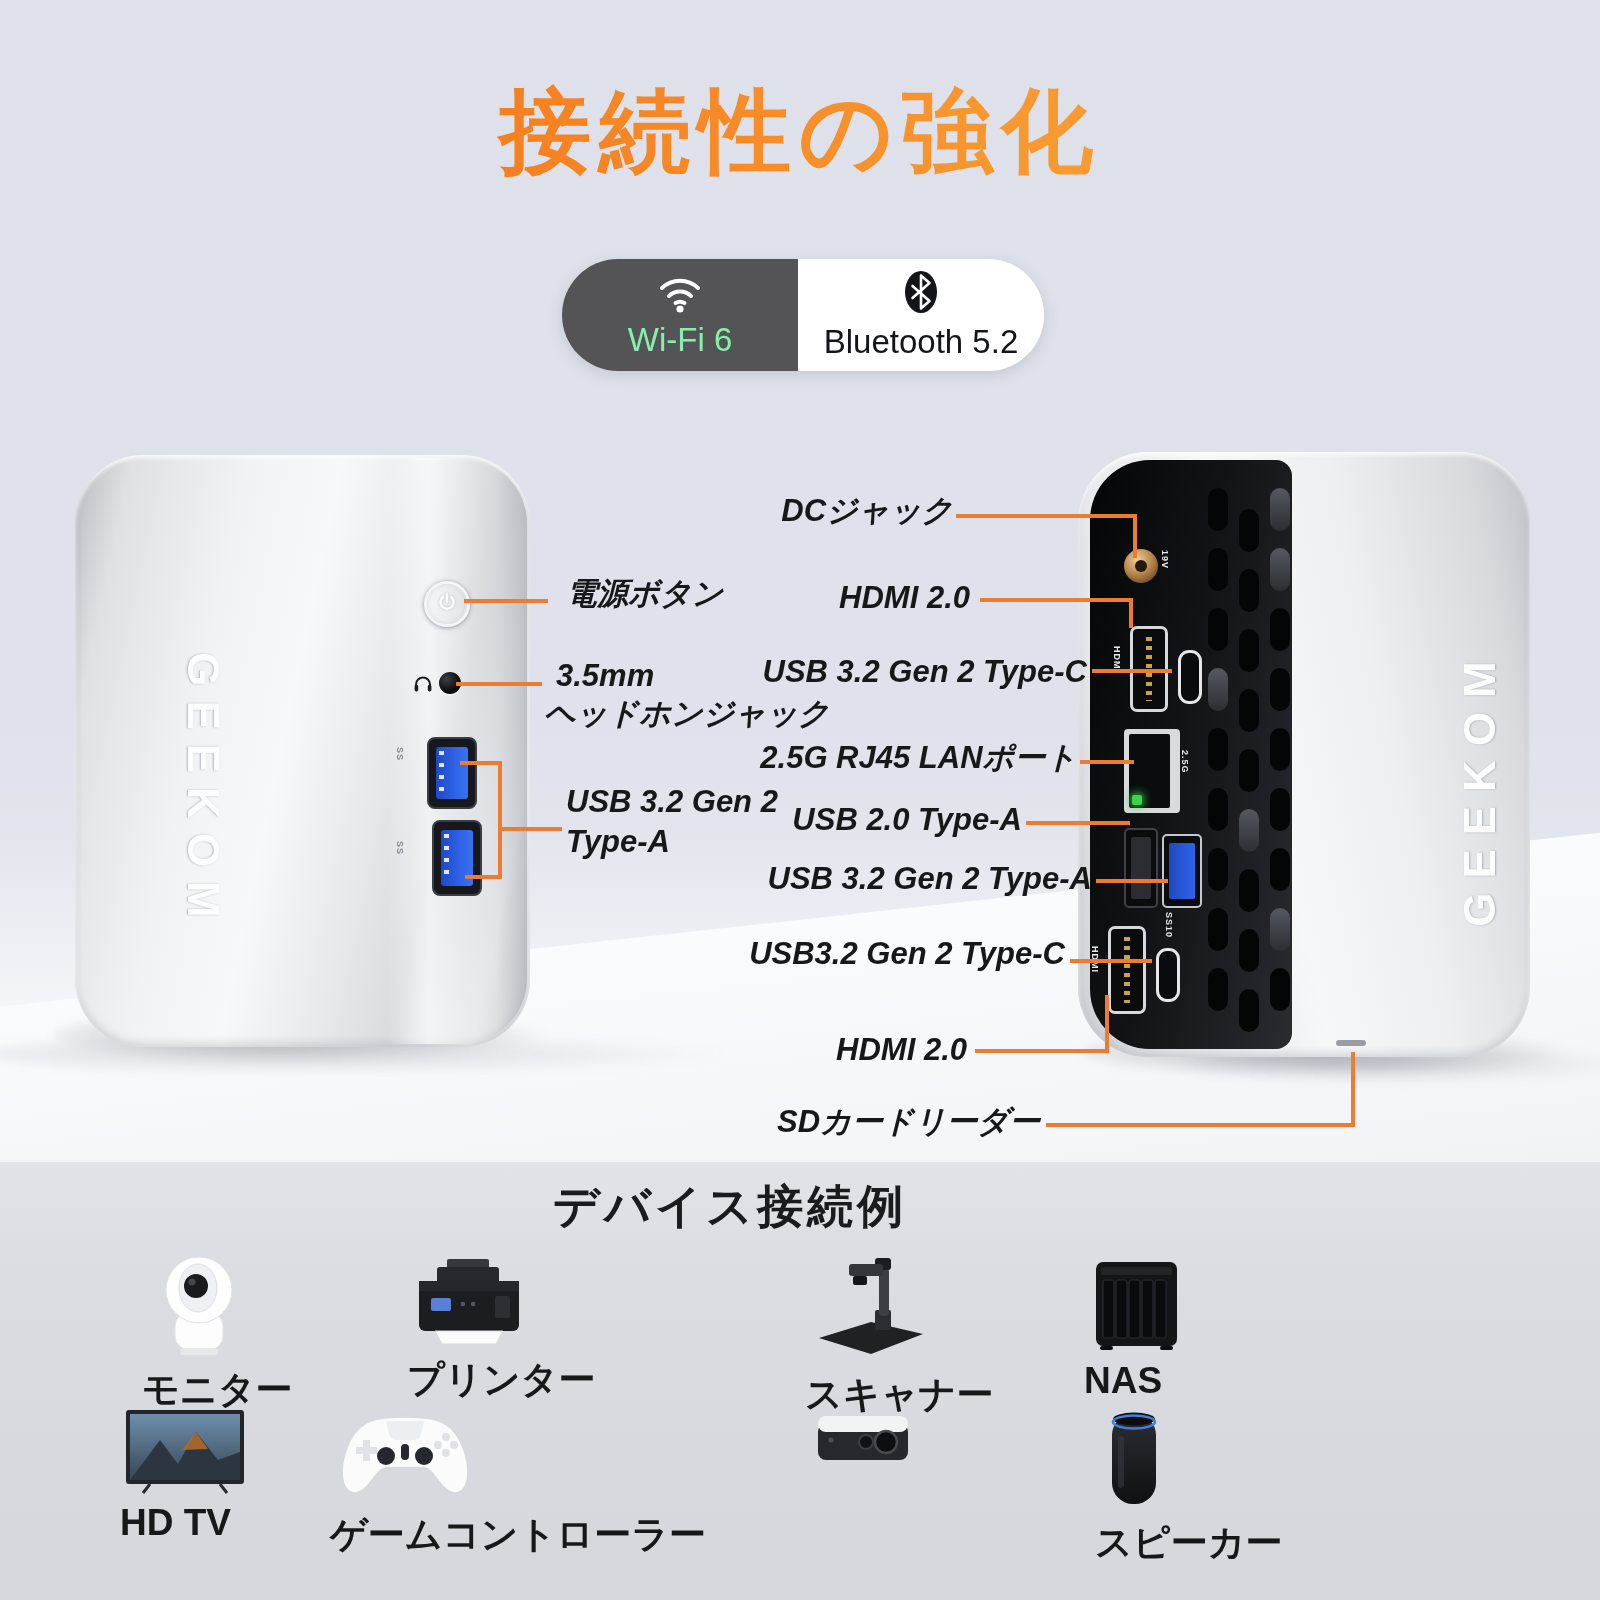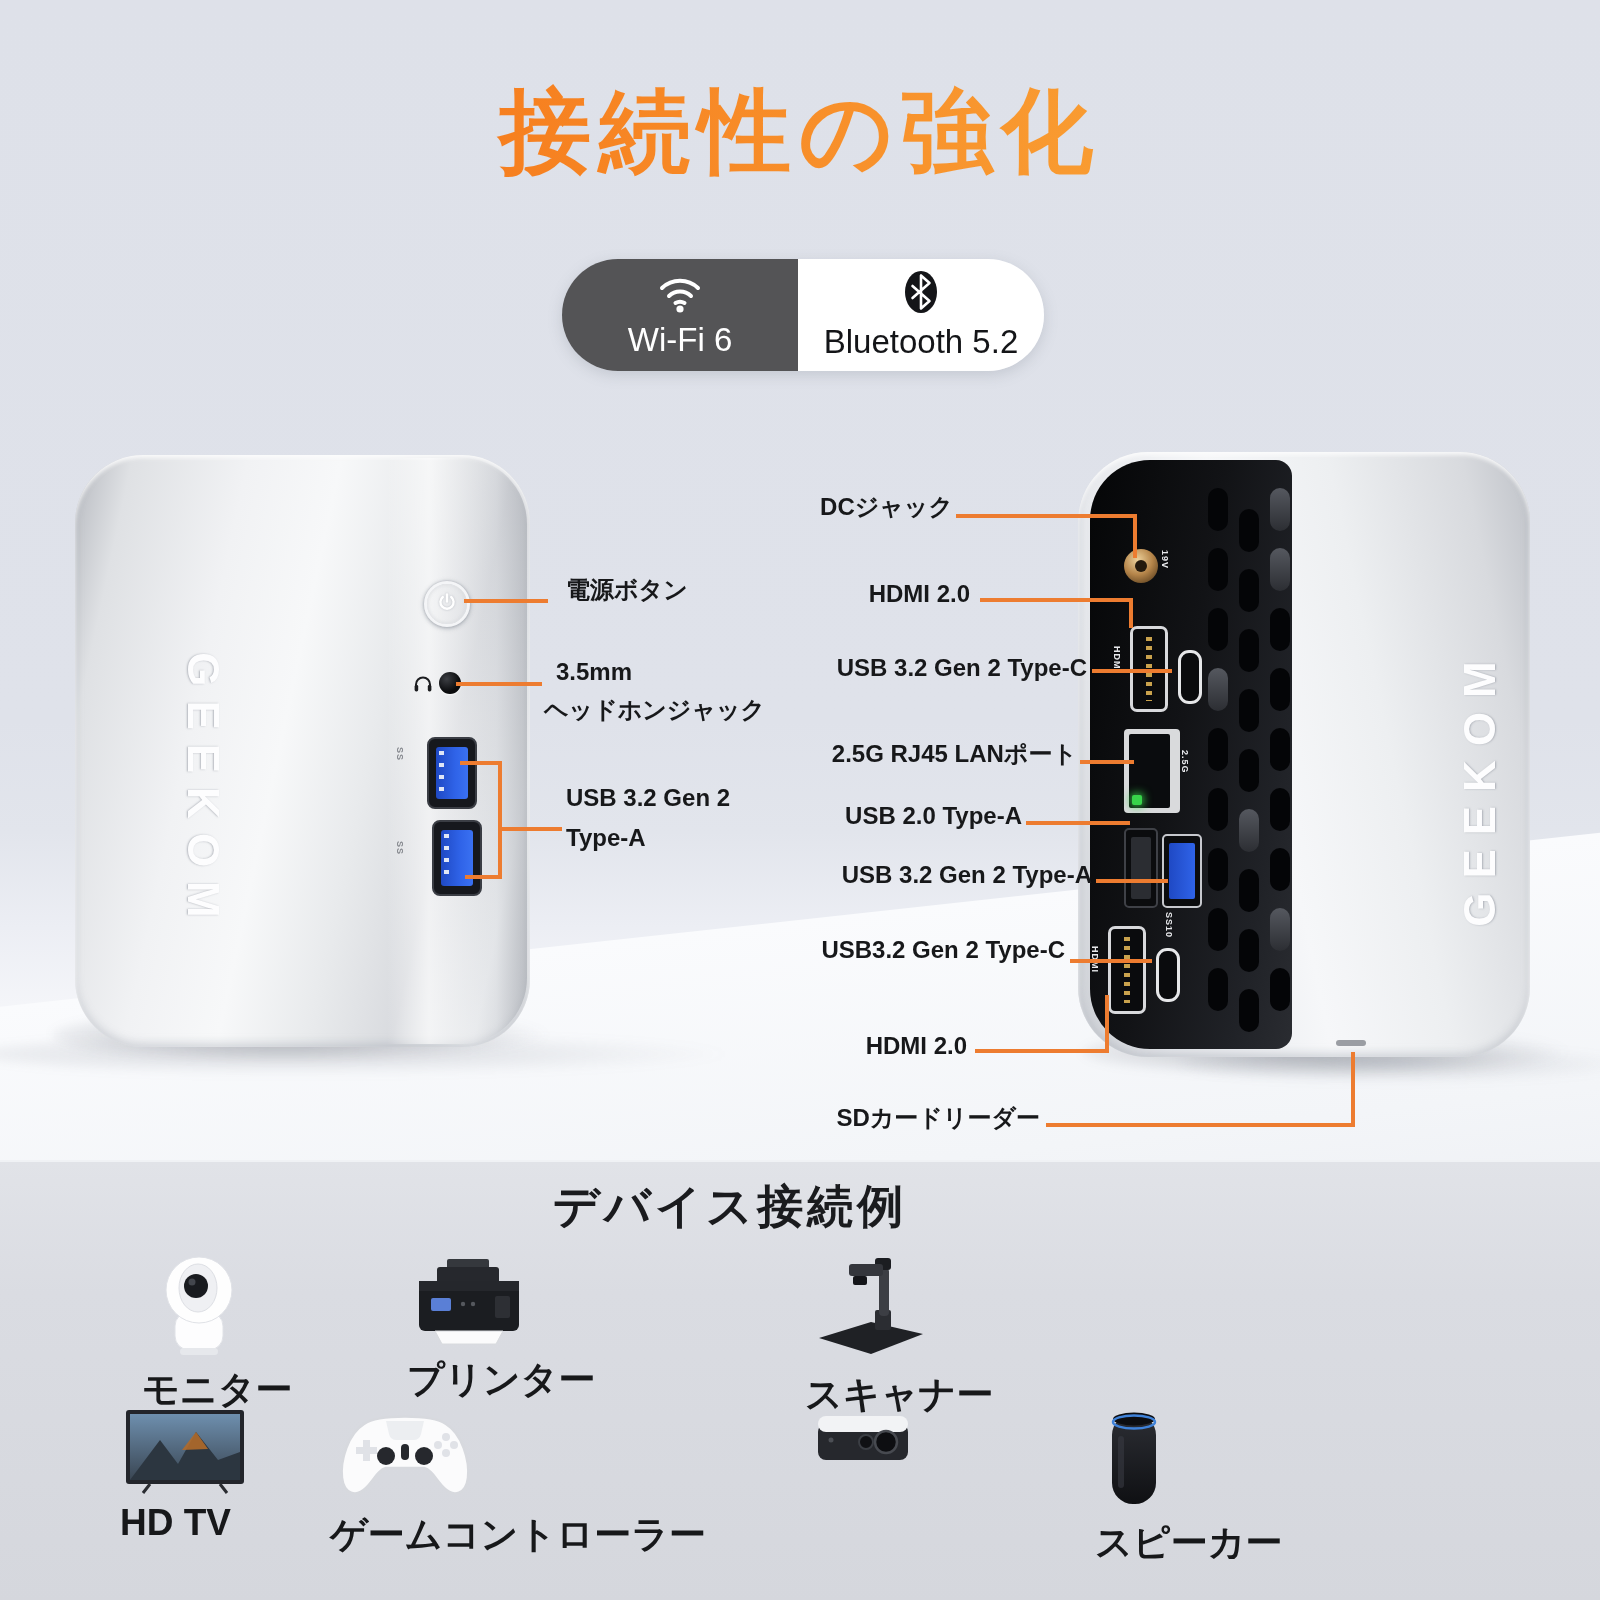--- a/index.html
+++ b/index.html
@@ -17,26 +17,26 @@
     font-size:92px;font-weight:800;letter-spacing:8px;color:#f5821f;}
   @supports ((-webkit-background-clip:text) or (background-clip:text)){
     #title{background:linear-gradient(90deg,#f4670f 0%,#f8922c 55%,#fbb13c 100%);
       -webkit-background-clip:text;background-clip:text;color:transparent;}
   }
 
   
   #badge{position:absolute;left:562px;top:259px;width:482px;height:112px;border-radius:56px;
     display:flex;overflow:hidden;box-shadow:0 4px 14px rgba(120,126,140,.25);}
   .badge-seg{display:flex;flex-direction:column;align-items:center;justify-content:center;gap:4px;}
-  #badge-wifi{width:236px;background:#545456;color:#ffffff;}
+  #badge-wifi{width:236px;background:#545456;color:#86efac;}
   #badge-bt{flex:1;background:#ffffff;color:#141518;}
   .badge-label{font-size:33px;font-weight:400;}
 
   
-  .lbl{position:absolute;font-size:24px;font-weight:700;color:#17181a;white-space:nowrap;line-height:1.1;}
+  .lbl{position:absolute;font-size:31px;font-weight:700;color:#17181a;white-space:nowrap;line-height:1.1;font-style:italic;}
   .lbl-r{text-align:right;}
   .line{position:absolute;background:#ed7c30;}
 
   
   #pc-left{position:absolute;left:75px;top:455px;width:455px;height:592px;}
   #pc-left .pl-body{position:absolute;inset:0;border-radius:68px;
     background:linear-gradient(102deg,#b6b9bf 0%,#dfe1e4 10%,#f1f2f4 30%,#f7f8f9 46%,#e8eaec 62%,#d9dbdf 76%,#eef0f2 90%,#d8dade 100%);
     box-shadow:inset 0 3px 4px rgba(255,255,255,.85), inset 0 -4px 8px rgba(150,155,165,.35);}
   #pc-left .pl-front{position:absolute;left:312px;top:3px;bottom:3px;width:140px;border-radius:0 66px 66px 0;
     background:linear-gradient(90deg,rgba(255,255,255,0) 0%,rgba(255,255,255,.6) 30%,rgba(196,199,205,.28) 78%,rgba(150,154,162,.5) 100%);}
@@ -321,20 +321,36 @@
           <rect x="70" y="56" width="16" height="20" rx="2" fill="#2b2d32"></rect>
           <rect x="74" y="14" width="10" height="48" rx="4" fill="#3c3e44"></rect>
           <rect x="70" y="4" width="16" height="12" rx="3" fill="#1b1d21"></rect>
           <rect x="44" y="10" width="34" height="12" rx="3" fill="#34363c"></rect>
           <rect x="48" y="22" width="14" height="9" rx="2" fill="#141519"></rect>
         </svg>
       </span>
       <span class="dev-label">スキャナー</span>
     </div>
 
+    <div class="dev" style="left:1084px;top:92px;width:240px;">
+      <span class="ic">
+        <svg width="105" height="100" viewBox="0 0 105 100">
+          <rect x="12" y="8" width="81" height="84" rx="7" fill="#141519"></rect>
+          <rect x="17" y="13" width="71" height="8" rx="2" fill="#222428"></rect>
+          <rect x="19" y="26" width="11" height="58" rx="2" fill="#0a0b0d" stroke="#2c2e34"></rect>
+          <rect x="32" y="26" width="11" height="58" rx="2" fill="#0a0b0d" stroke="#2c2e34"></rect>
+          <rect x="45" y="26" width="11" height="58" rx="2" fill="#0a0b0d" stroke="#2c2e34"></rect>
+          <rect x="58" y="26" width="11" height="58" rx="2" fill="#0a0b0d" stroke="#2c2e34"></rect>
+          <rect x="71" y="26" width="11" height="58" rx="2" fill="#0a0b0d" stroke="#2c2e34"></rect>
+          <rect x="16" y="92" width="13" height="4" rx="2" fill="#0c0d10"></rect>
+          <rect x="76" y="92" width="13" height="4" rx="2" fill="#0c0d10"></rect>
+        </svg>
+      </span>
+      <span class="dev-label">NAS</span>
+    </div>
 
     <div class="dev" style="left:120px;top:242px;width:240px;">
       <span class="ic">
         <svg width="130" height="92" viewBox="0 0 130 92">
           <defs>
               <linearGradient id="sky" x1="0" y1="0" x2="0" y2="1">
             <stop offset="0" stop-color="#6e8fae"></stop>
                 <stop offset="1" stop-color="#3a4653"></stop>
           </linearGradient>
             </defs>

